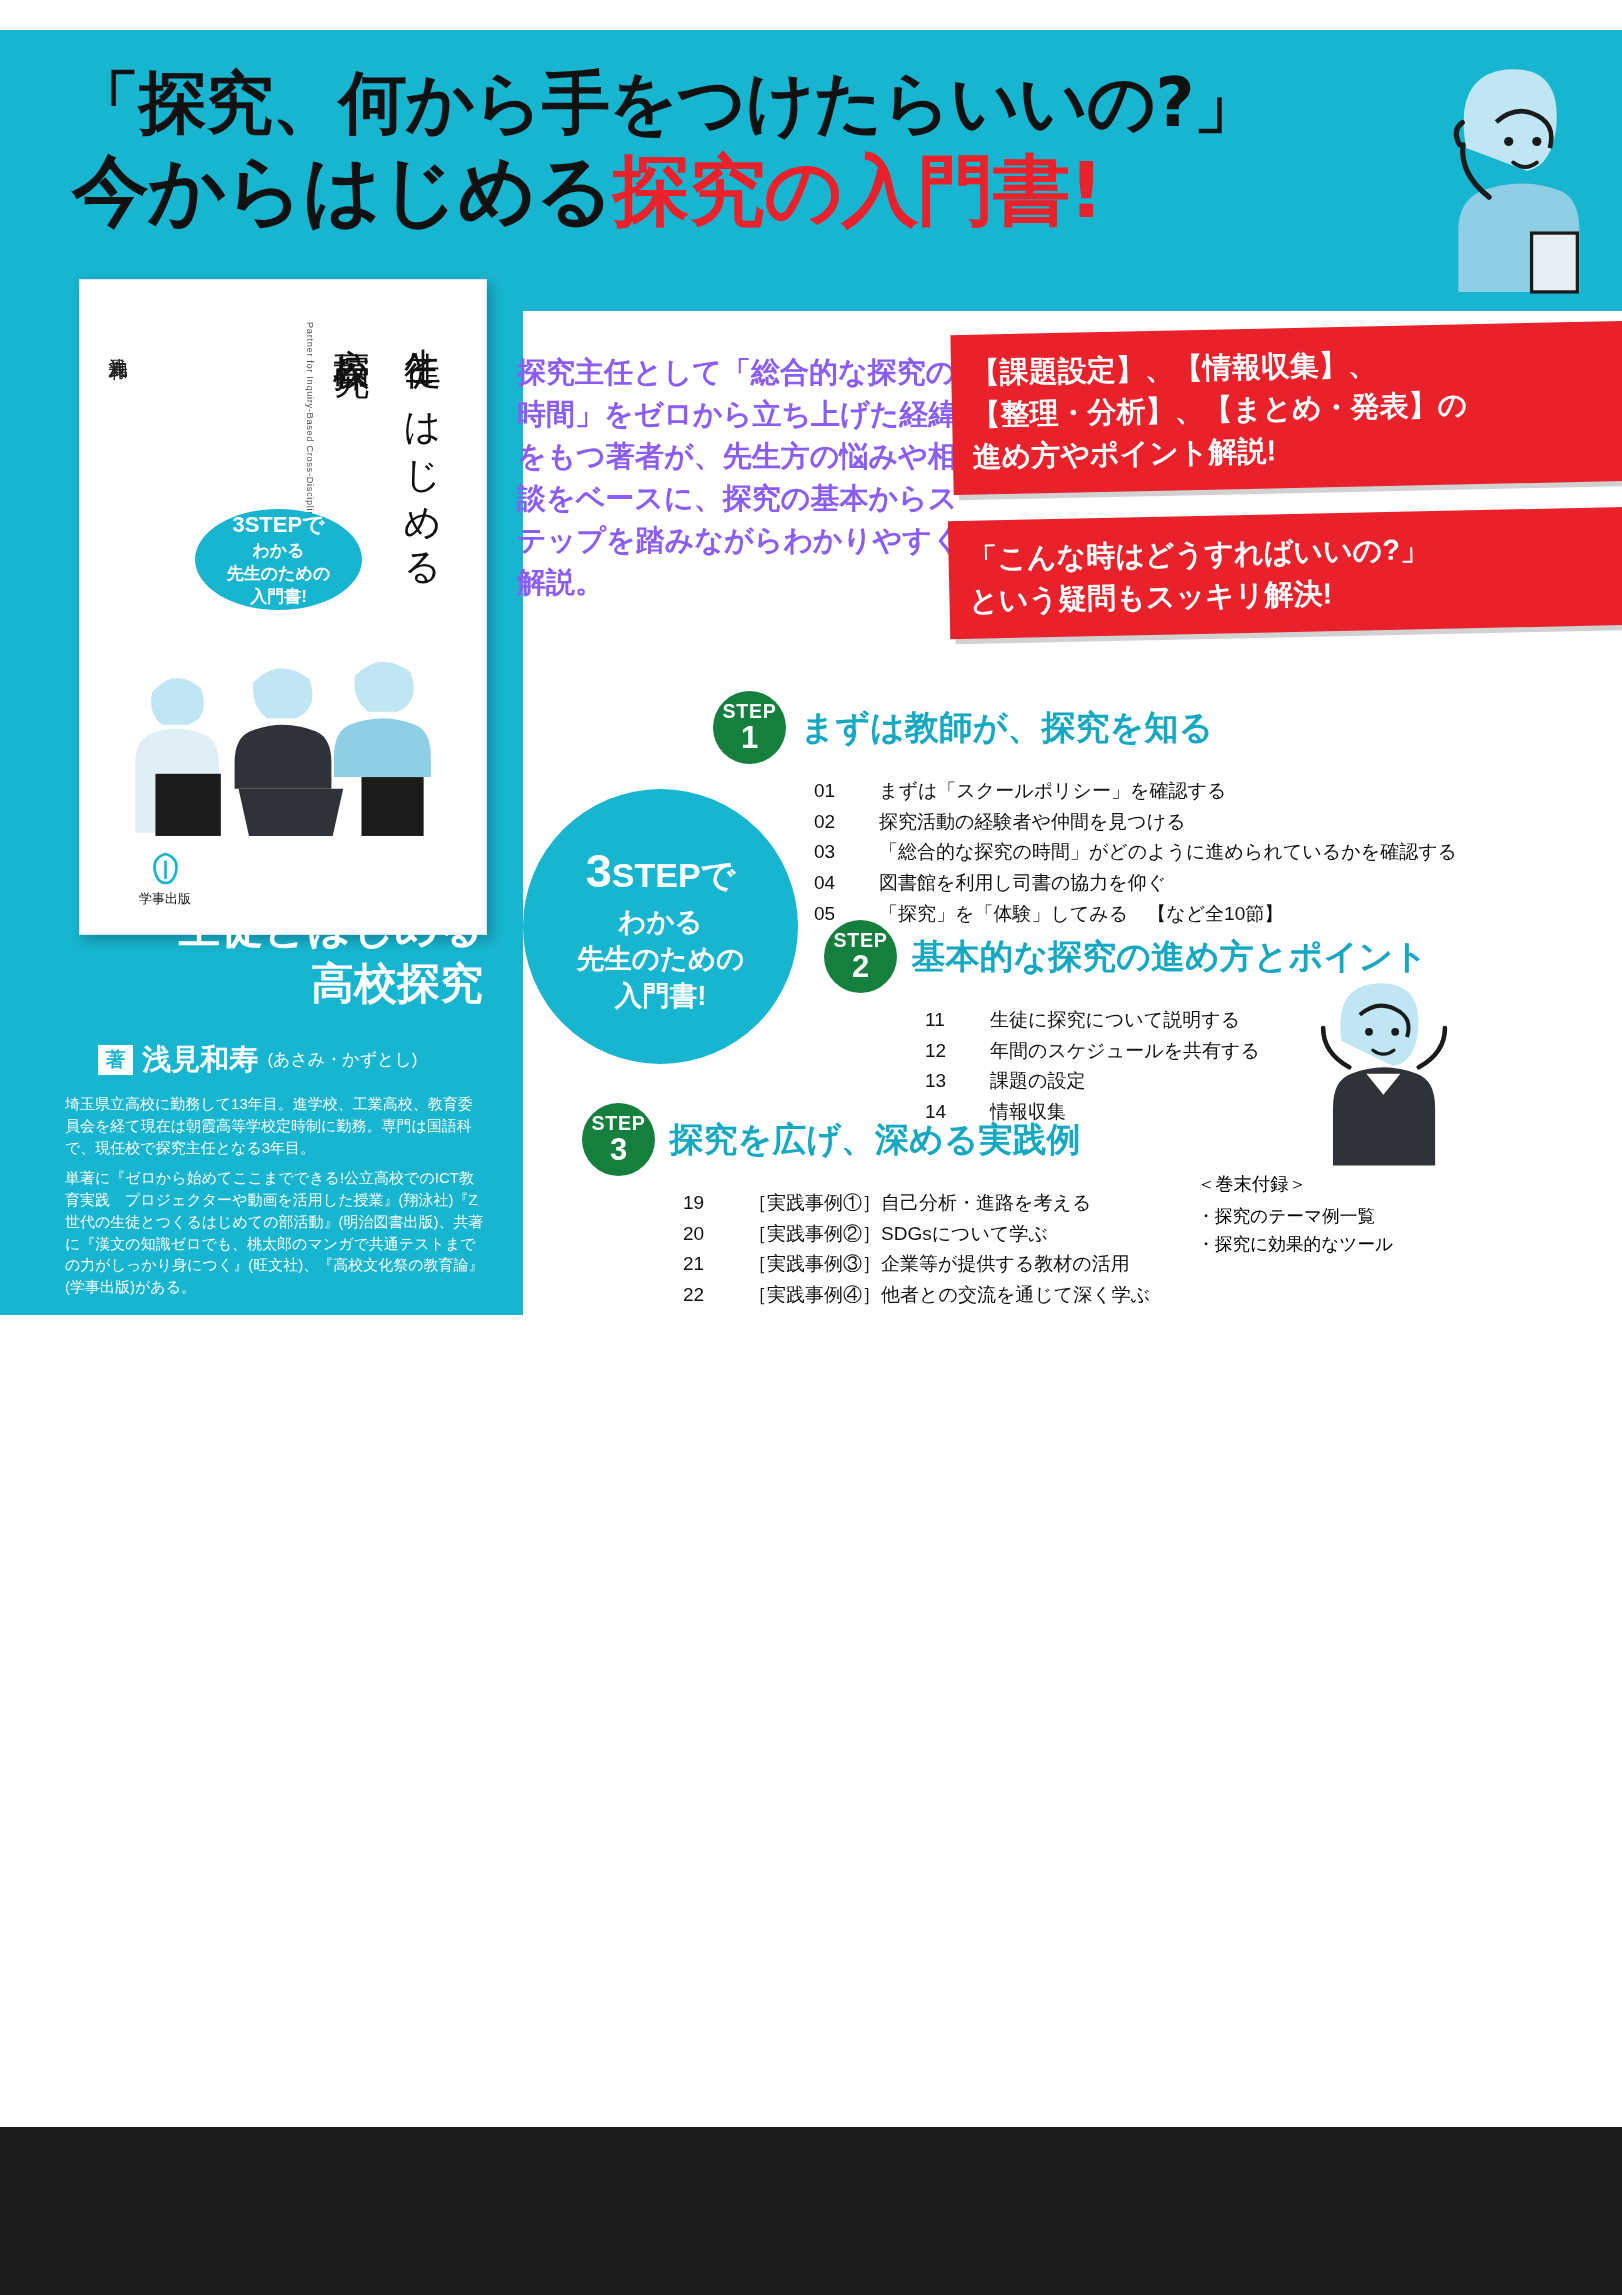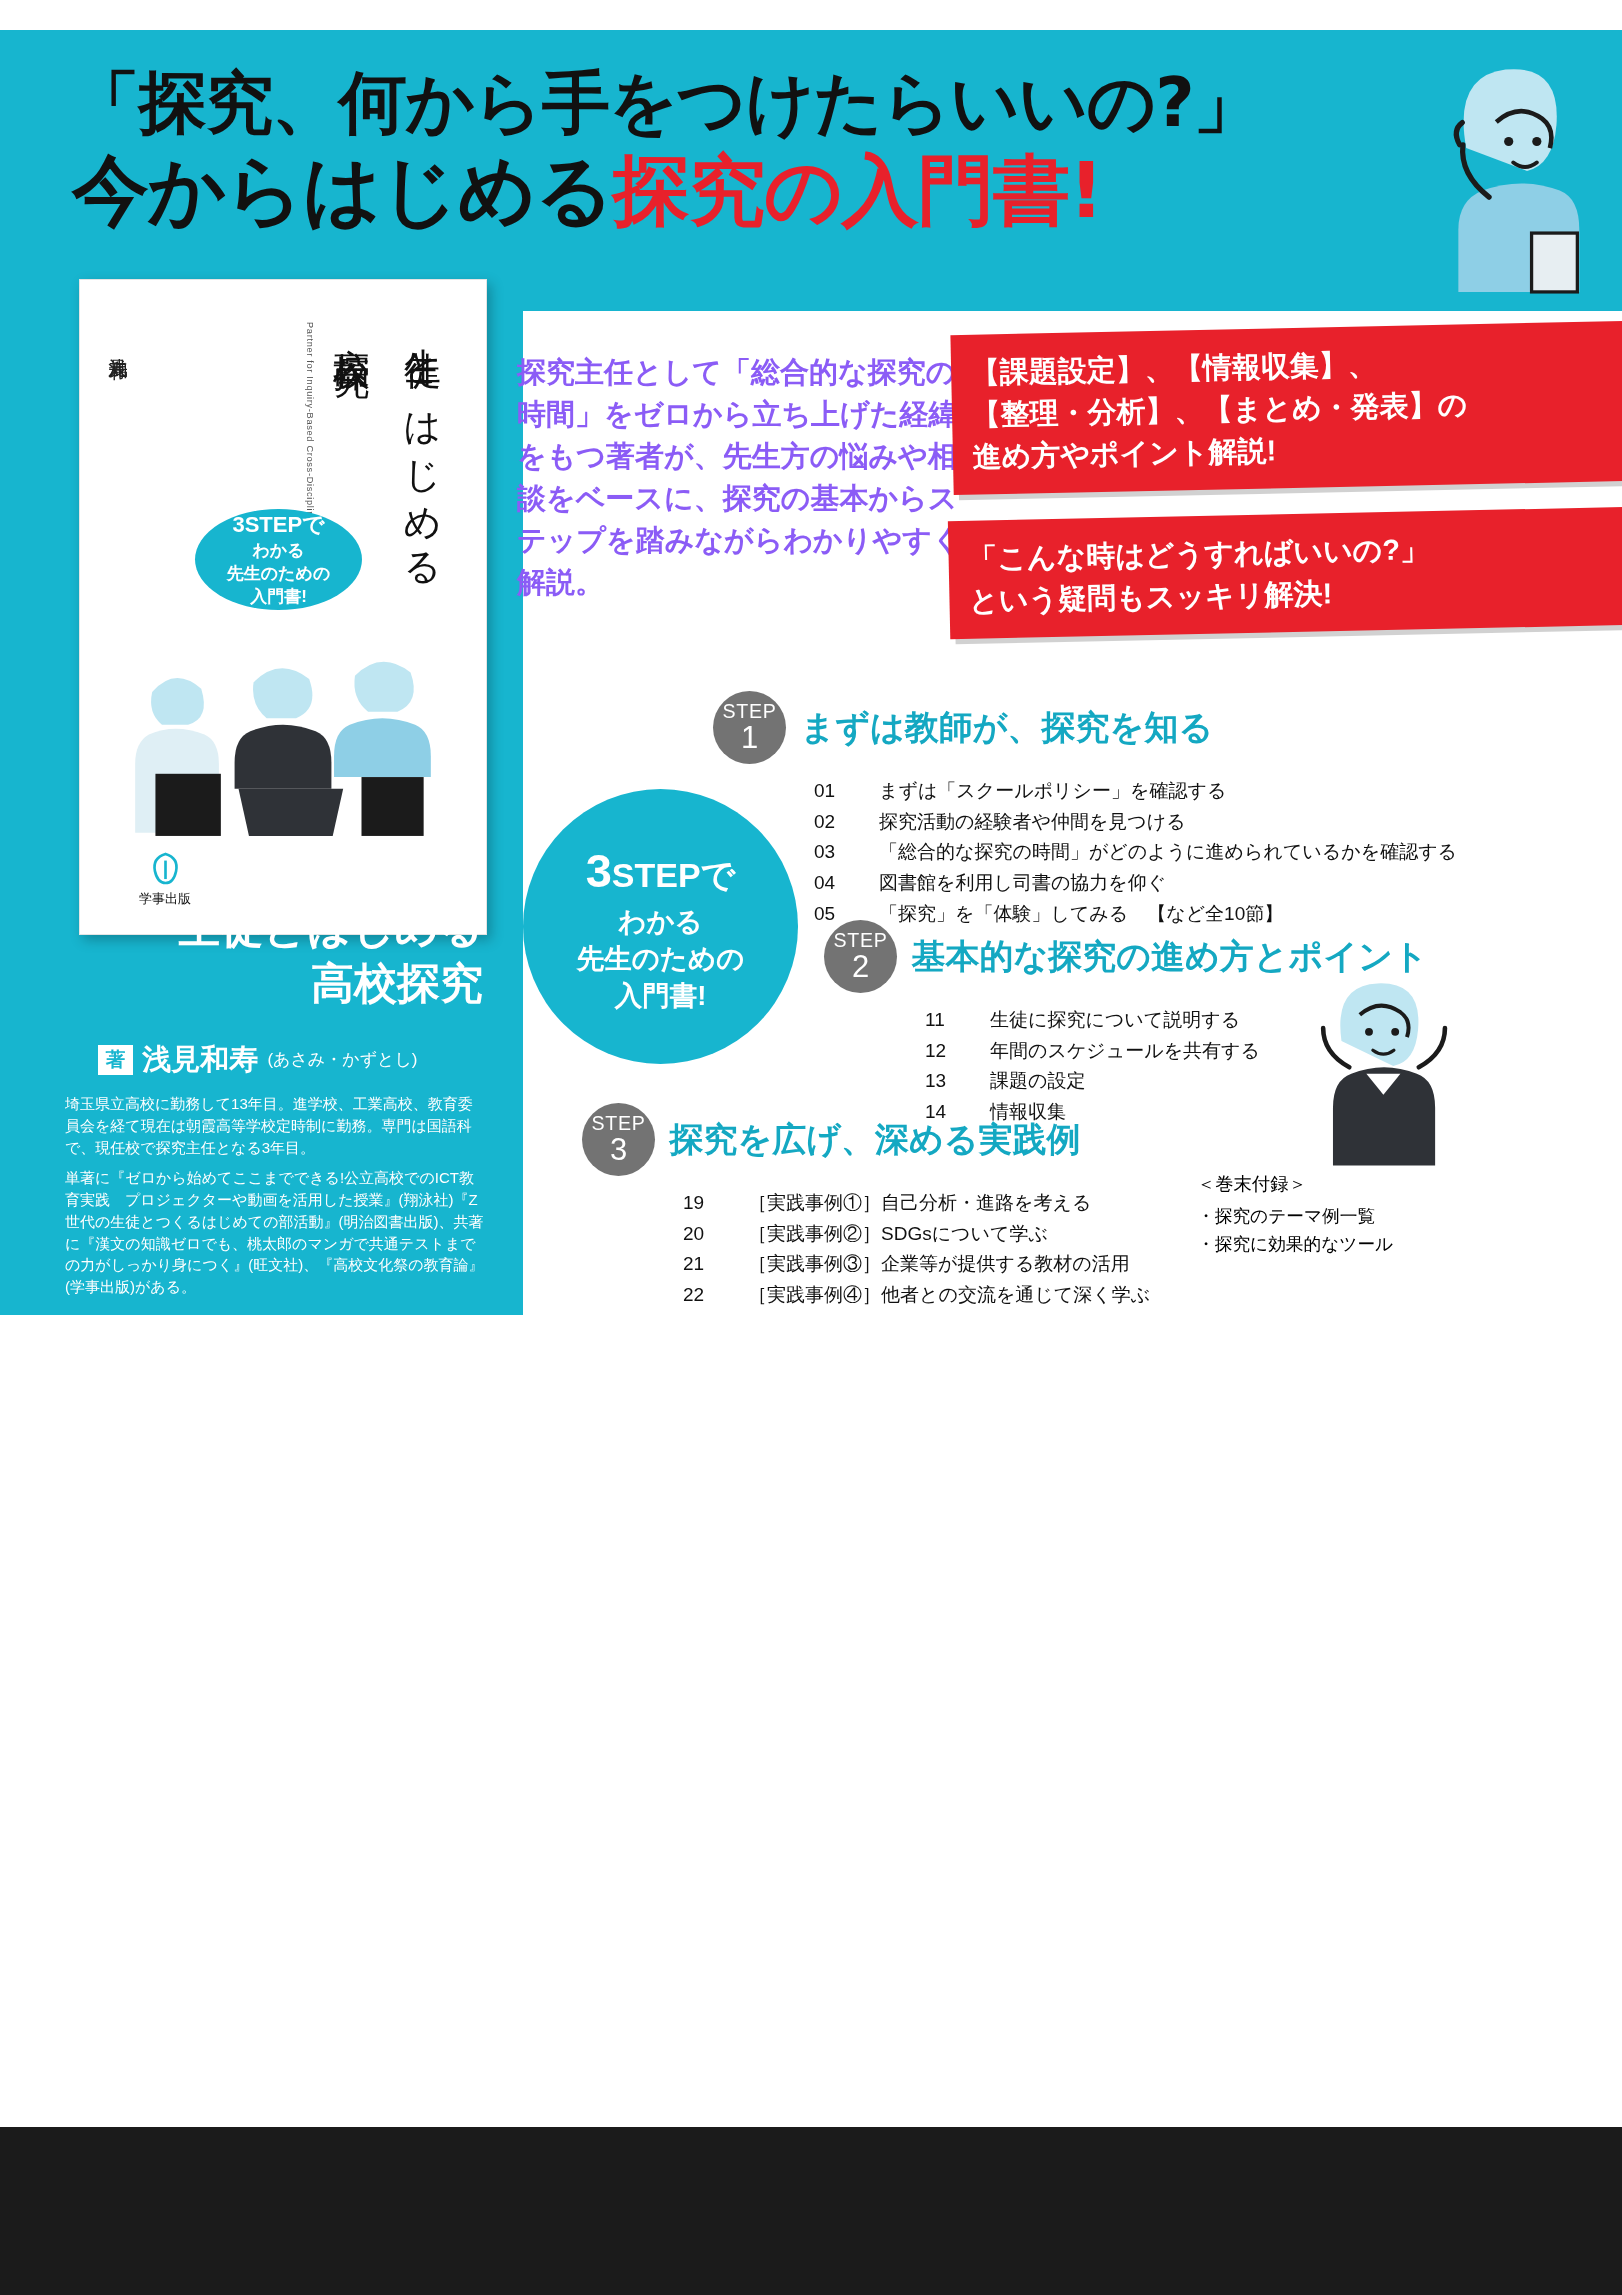--- a/index.html
+++ b/index.html
@@ -97,23 +97,23 @@
     display:flex; flex-direction:column; align-items:center; justify-content:center;
     font-weight:bold; line-height:1.35; text-align:center;
   }
   .step-circle .top { font-size:34px; }
   .step-circle .top .num { font-size:47px; }
   .step-circle .rest { font-size:27.5px; }
 
   
   .step-block { position:absolute; z-index:9; }
   .step-badge {
-    width:73px; height:73px; border-radius:50%; background:#737373; color:#ffffff;
+    width:73px; height:73px; border-radius:50%; background:#15803d; color:#ffffff;
     display:flex; flex-direction:column; align-items:center; justify-content:center;
-    font-weight:normal; line-height:1.05;
+    font-weight:bold; line-height:1.05;
   }
   .step-badge .w { font-size:19.6px; letter-spacing:0.7px; }
   .step-badge .n { font-size:31px; }
   .step-head { display:flex; align-items:center; gap:14.4px; }
   .step-title { font-size:34px; font-weight:bold; color:#14a8c2; }
   .step-list { margin-top:11.8px; margin-left:101px; }
   .step-list .row { display:flex; gap:34px; font-size:19px; line-height:1.62; color:#111; }
   .step-list .idx { color:#111; width:31px; }
 
   .sb1 { left:713px; top:661px; width:870px; }

